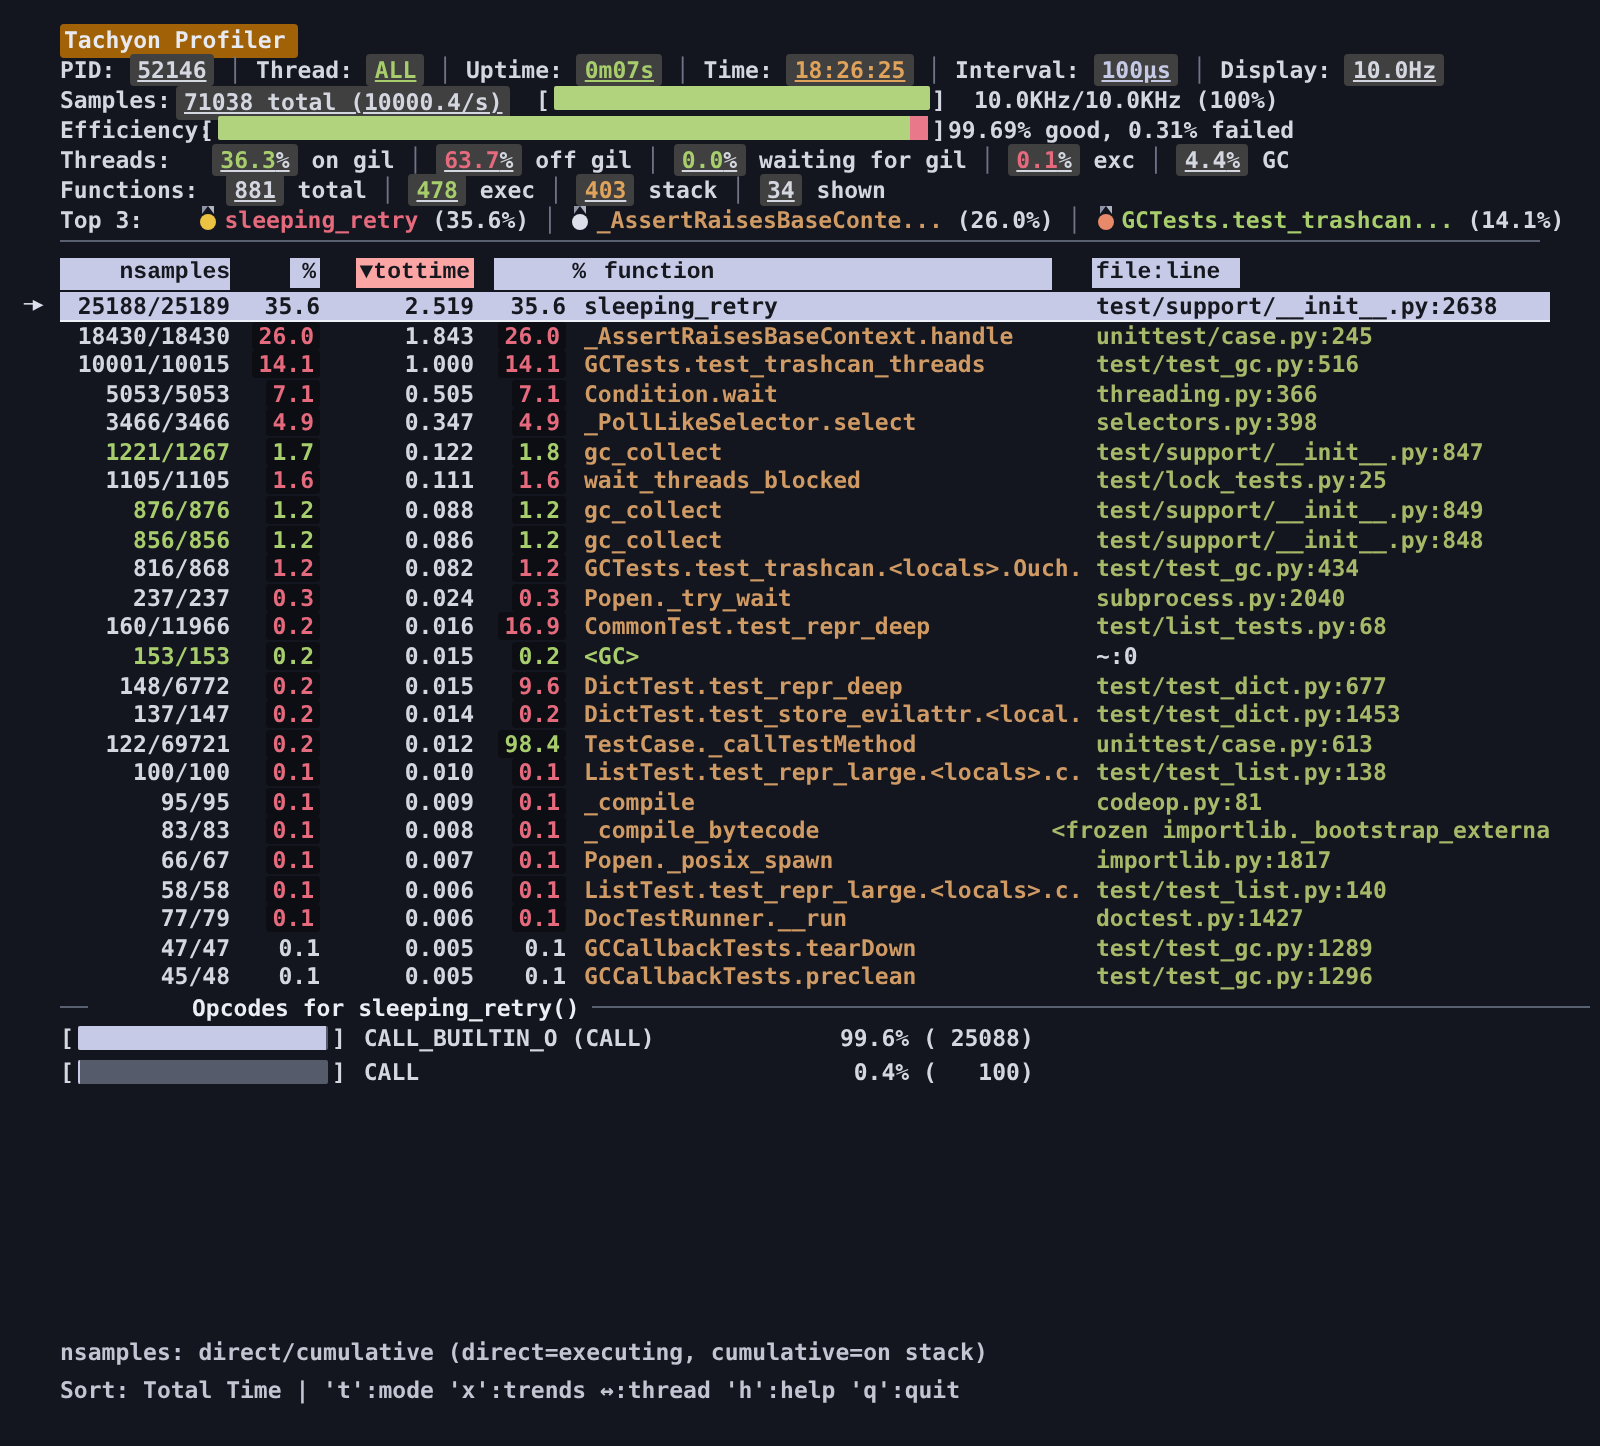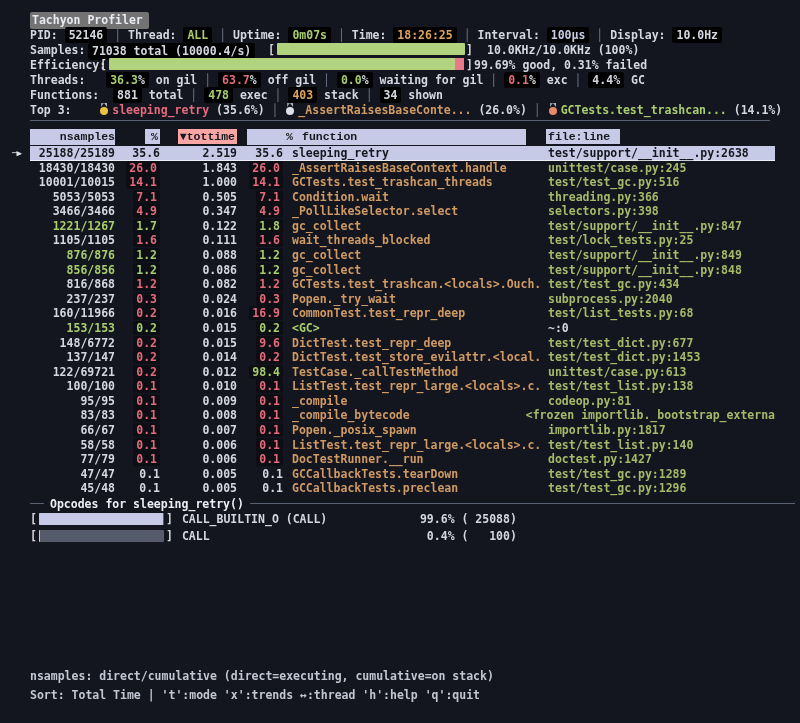--- a/index.html
+++ b/index.html
@@ -7,24 +7,24 @@
   .screen {
     position:relative; width:800px; height:723px;
     background:#14161f;
     font-family:"DejaVu Sans Mono", monospace;
     font-weight:700; font-size:11.5px; color:#d4d7e0;
     display:flex; flex-direction:column;
     padding-top:13px; overflow:hidden;
   }
   .line { height:15px; line-height:15px; padding-left:30px; white-space:pre; flex:0 0 auto; }
   .sep { color:#6f7487; }
-  .pill { background:#000000; border-radius:2px; padding:1px 4px; }
+  .pill { background:#404040; border-radius:2px; padding:1px 4px;text-decoration:underline; }
   .g { color:#a8cd6c; } .r { color:#e56a7d; } .o { color:#dfa35b; }
   .w { color:#d4d7e0; } .t { color:#cf9a63; } .f { color:#a6b968; } .lv { color:#c7cae6;margin-top:12px; }
-  .title-pill { background:#737373; padding:1px 6px 2px 2px; border-radius:2px; color:#e8eaf2; }
+  .title-pill { background:#a16207; padding:1px 6px 2px 2px; border-radius:2px; color:#e8eaf2; }
 
   
   .absline { position:relative; }
   .absline > span, .absline > div { position:absolute; top:0; }
   .bar { height:12px; top:2px; background:#b2d37d; border-radius:1px; }
   .bar .fail { position:absolute; right:0; top:0; height:100%; background:#e8788a; }
 
   
   .divider { flex:0 0 9px; margin:2px 30px 0 30px; border-top:1px solid #596070; }
 
@@ -45,21 +45,21 @@
   .trow .c-arrow { color:#dde0ec; font-size:9px; line-height:15px; letter-spacing:-1px; }
   .row-main { flex:1 1 auto; display:flex; min-width:0; }
   .trow.sel .row-main { background:#c7cae6; color:#16181f; border-bottom:1px solid #eef0f8; }
   .trow.sel .row-main span { color:#16181f; }
   .boxed { background:#0c0e14; border-radius:2px; padding:0 3px; }
 
   
   .opdiv { flex:0 0 13px; display:flex; align-items:center; padding:0 5px 0 30px; margin-top:1px; }
   .opdiv .dl { width:14px; border-top:1px solid #596070; }
   .opdiv .dr { flex:1; border-top:1px solid #596070; }
-  .opdiv .dlabel { padding:0 6px; color:#eceef5; }
+  .opdiv .dlabel { padding:0 6px; color:#eceef5;margin-left:46px; }
   .oprow { height:17px; line-height:17px; padding-left:30px; display:flex; align-items:center; }
   .opbr { color:#d4d7e0; }
   .opbar { width:125px; height:12px; background:#565b6c; border-radius:1px; margin:0 2px; position:relative; overflow:hidden; }
   .opbar .fill { position:absolute; left:0; top:0; height:100%; background:#c7cae6; }
   .opname { width:232px; padding-left:9px; white-space:pre; }
   .opval { width:112px; text-align:right; white-space:pre; }
 
   .spacer { flex:1 1 auto; }
   .footer { flex:0 0 auto; padding:0 0 18px 30px; color:#c2c6d2; }
   .footer .fl-line { height:19px; line-height:19px; white-space:pre; }

